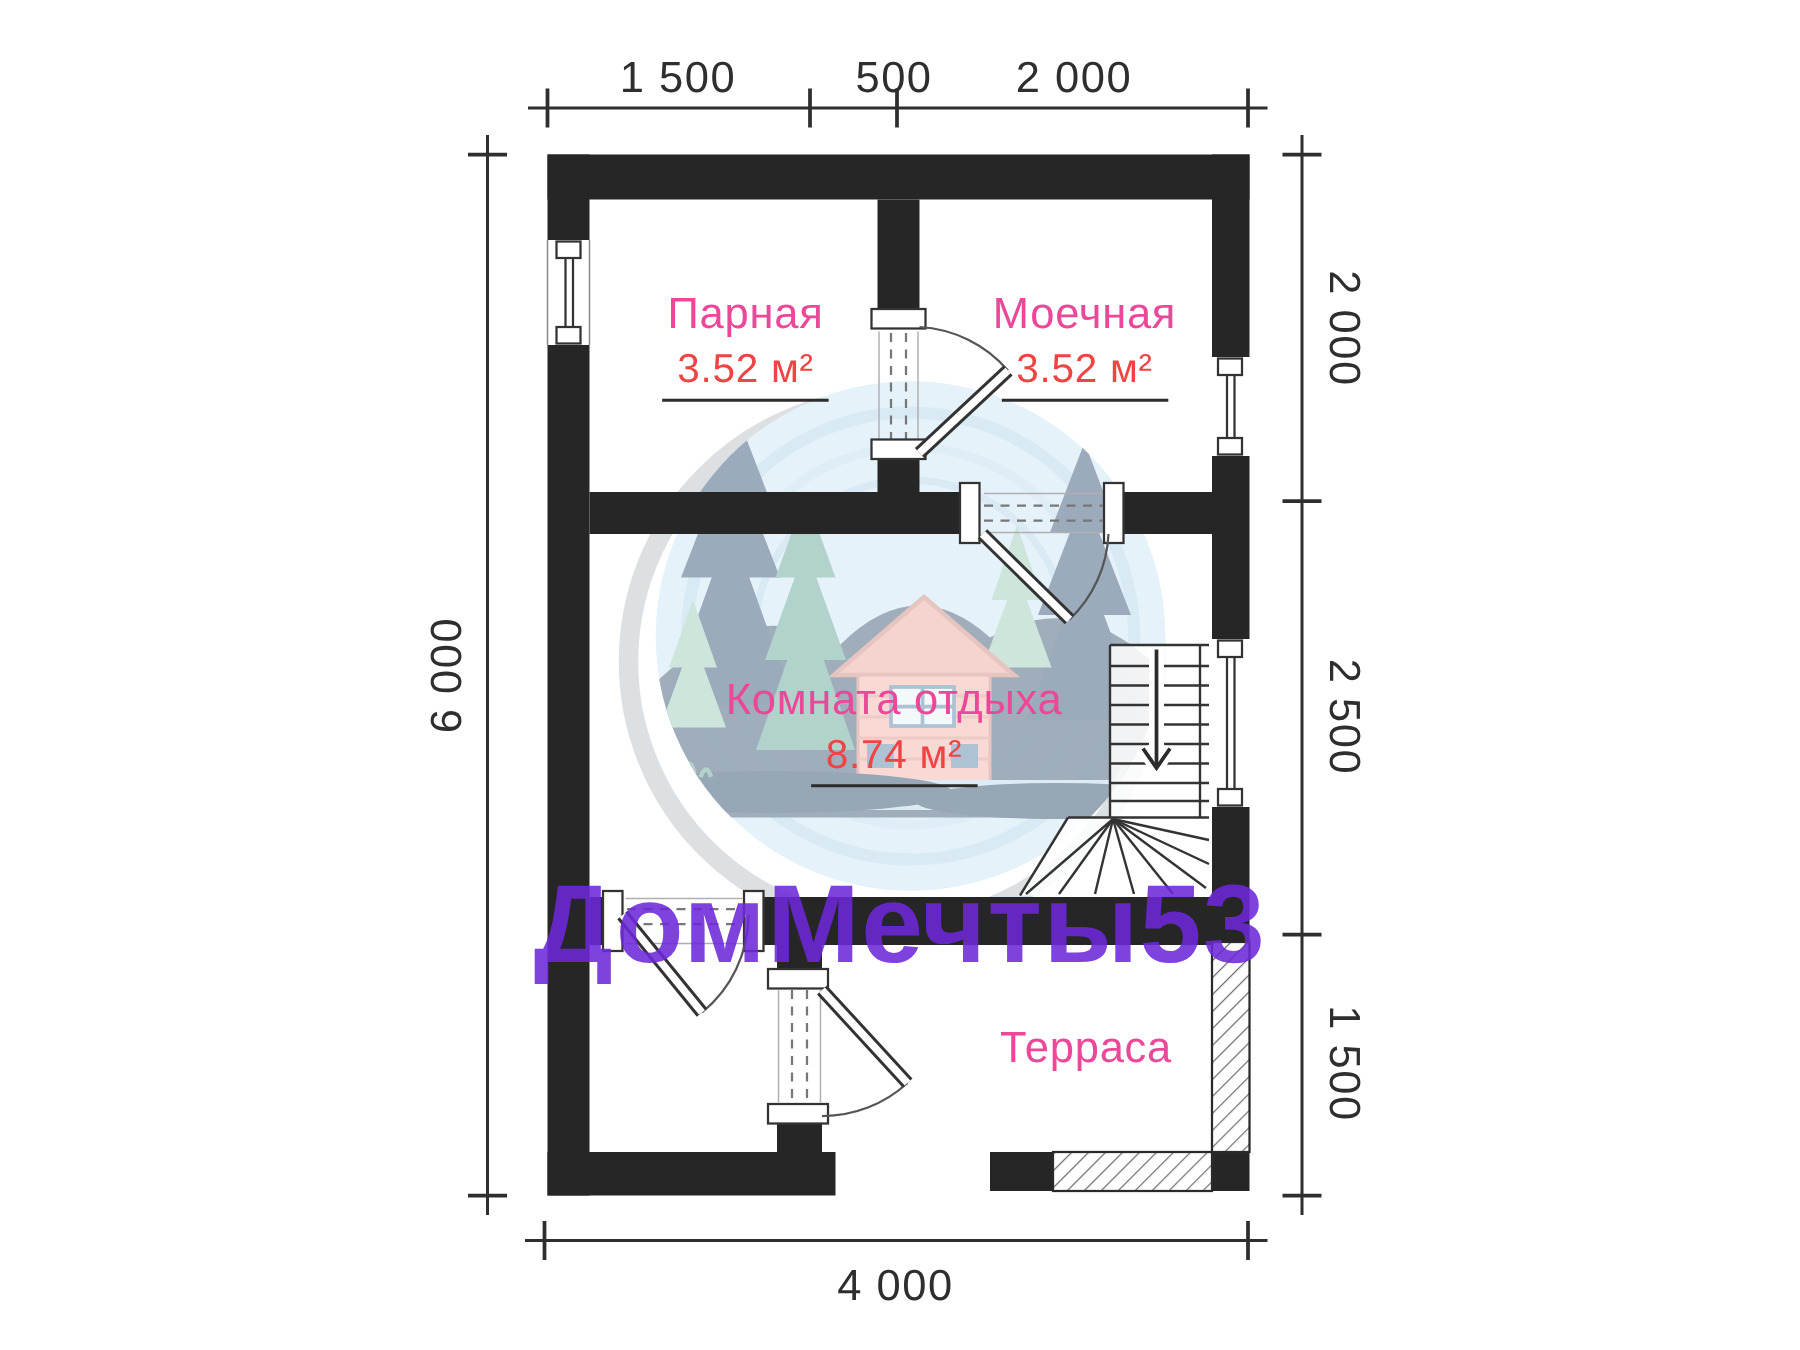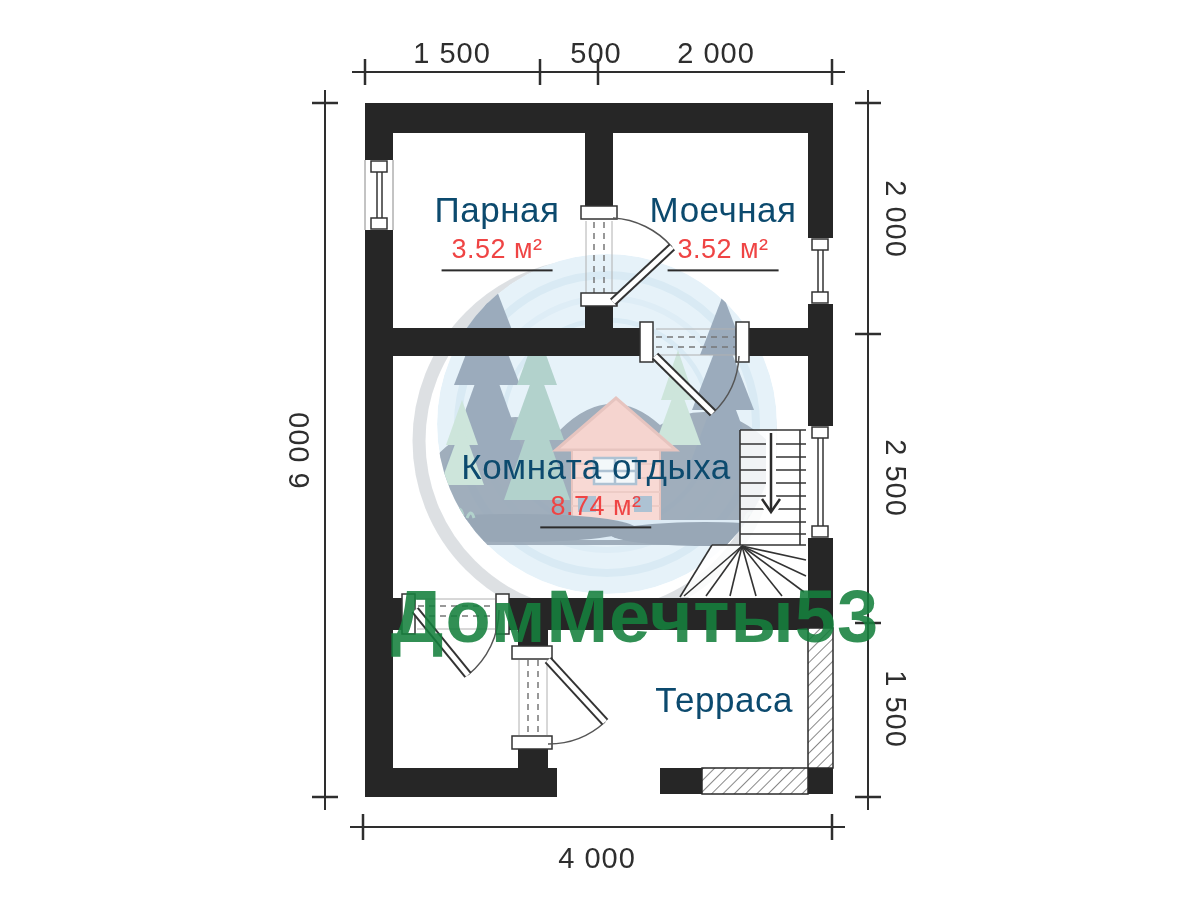--- a/index.html
+++ b/index.html
@@ -4,27 +4,27 @@
 <style>
   html,body{margin:0;padding:0;background:#ffffff;}
   body{width:1200px;height:900px;overflow:hidden;font-family:"Liberation Sans",sans-serif;}
   #canvas{position:relative;width:1200px;height:632px;background:#ffffff;text-decoration:underline;}
   #plan-svg{position:absolute;left:0;top:0;z-index:1;}
   .txt{position:absolute;z-index:3;color:#2d2d2d;white-space:nowrap;}
   .dim-label{transform:translate(-50%,-50%);font-size:29px;letter-spacing:1px;color:#2e2e2e;}
   .dim-label.rot-cw{transform:translate(-50%,-50%) rotate(90deg);}
   .dim-label.rot-ccw{transform:translate(-50%,-50%) rotate(-90deg);}
   .room-label{transform:translate(-50%,-50%);text-align:center;z-index:3;}
-  .room-name{font-size:35px;color:#0c4a6e;letter-spacing:0.5px;line-height:1.15;}
+  .room-name{font-size:29px;color:#ec4899;letter-spacing:0.5px;line-height:1.15;}
   .room-area{display:inline-block;font-size:27px;color:#ef4444;border-bottom:2px solid #2c2c2c;
              padding:1px 10px 4px 10px;margin-top:3px;letter-spacing:0.5px;}
   .room-area:empty{display:none;border:none;}
   #watermark{left:600px;top:616px;transform:translate(-50%,-50%);
-             font-size:74px;font-weight:800;color:#15803d;opacity:0.88;
-             letter-spacing:1px;z-index:4;margin-left:35px;}
+             font-size:74px;font-weight:800;color:#6d28d9;opacity:0.88;
+             letter-spacing:1px;z-index:4;}
 </style>
 </head>
 <body>
 
 <div id="canvas">
 
   <svg id="plan-svg" width="1200" height="900" viewBox="0 0 1200 900">
     <defs>
       <clipPath id="circleClip">
           <circle cx="607" cy="424" r="170"></circle>

